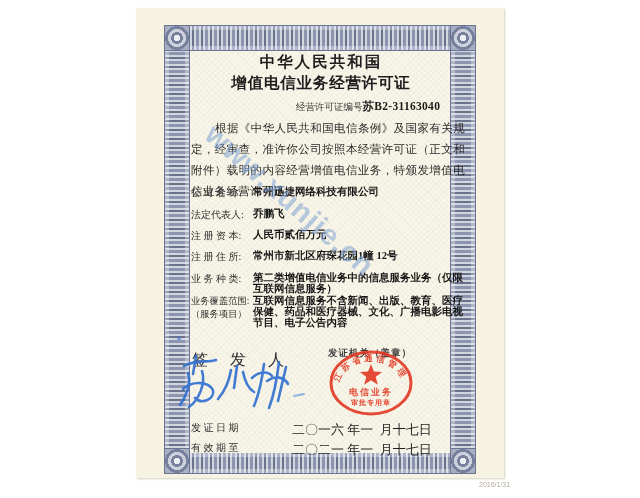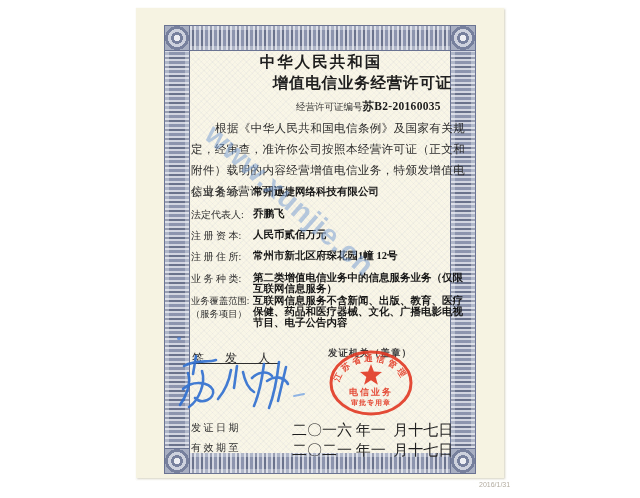--- a/index.html
+++ b/index.html
@@ -28,40 +28,40 @@
   
   .inner{position:absolute;left:190px;top:51px;width:260px;height:402px;background:#faf6e7;
      background-image:
        repeating-linear-gradient(45deg, rgba(150,160,190,.08) 0 1px, transparent 1px 4px),
        repeating-linear-gradient(-45deg, rgba(150,160,190,.08) 0 1px, transparent 1px 4px);}
 
   .abs{position:absolute;z-index:10;color:#2b2b2b;}
   .pre{white-space:pre;}
   .title{left:190px;width:262px;text-align:center;font-weight:bold;color:#1e1e1e;}
   .t1{top:52px;font-size:15.5px;letter-spacing:2px;}
-  .t2{top:73px;font-size:15.5px;letter-spacing:0.8px;text-align:right;}
+  .t2{top:73px;font-size:15.5px;letter-spacing:0.8px;}
   .licline{top:99px;left:296px;font-size:9.5px;color:#333;}
   .licno{font-size:11.5px;font-weight:bold;color:#1c1c1c;letter-spacing:0.3px;}
   .preamble{top:118px;left:191px;width:274px;font-size:11.5px;line-height:21px;
             text-indent:24px;letter-spacing:0.3px;color:#2b2b2b;text-align:justify;}
 
   .frow{left:191px;font-size:10px;color:#2e2e2e;}
   .frow .lab{display:inline-block;width:62px;vertical-align:top;white-space:pre-line;}
   .frow .val{display:inline-block;font-weight:bold;color:#161616;font-size:10.5px;
              width:220px;vertical-align:top;word-break:break-all;line-height:11px;}
   .r1{top:186px;} .r2{top:208px;} .r3{top:229px;} .r4{top:250px;}
   .r5{top:272px;} .r6{top:295px;}
   .r6 .lab{font-size:9.3px;line-height:13px;}
 
-  .signer{top:350px;left:192px;font-size:12px;letter-spacing:9px;color:#2e2e2e;text-decoration:underline;}
+  .signer{top:350px;left:192px;font-size:16px;letter-spacing:9px;color:#2e2e2e;}
   .issuer{top:347px;left:328px;font-size:9.5px;letter-spacing:1px;color:#3a3a3a;z-index:12;font-weight:bold;}
 
   .daterow{font-size:10px;color:#2e2e2e;}
   .d1{top:421px;left:191px;} .d2{top:441px;left:191px;}
-  .dval{position:absolute;left:101px;top:0;font-size:15px;color:#1f1f1f;width:160px;text-align:right;}
+  .dval{position:absolute;left:101px;top:0;font-size:13px;color:#1f1f1f;width:160px;}
 
   .seal{position:absolute;left:327px;top:350px;z-index:20;}
   .sig{position:absolute;left:176px;top:354px;z-index:30;}
   .inkspeck{position:absolute;left:177px;top:337px;width:4px;height:3px;border-radius:50%;
             background:rgba(70,125,215,.75);z-index:30;}
 
   .watermark{position:absolute;left:220px;top:118px;z-index:40;
      transform:rotate(41deg);transform-origin:0 0;
      font-family:"Liberation Sans","DejaVu Sans",sans-serif;
      font-size:29px;font-weight:bold;letter-spacing:1px;
@@ -85,21 +85,21 @@
   <div class="corner" style="left:450px;top:25px;"></div>
   <div class="corner" style="left:164px;top:448px;"></div>
   <div class="corner" style="left:450px;top:448px;"></div>
 
   <div class="inner"></div>
 
   <div class="abs title t1">中华人民共和国</div>
   <div class="abs title t2">增值电信业务经营许可证</div>
 
   <div class="abs licline">
-    <span>经营许可证编号</span><span class="licno">苏B2-20160035</span>
+    <span>经营许可证编号</span><span class="licno">苏B2-31163040</span>
   </div>
 
   <div class="abs preamble">根据《中华人民共和国电信条例》及国家有关规定，经审查，准许你公司按照本经营许可证（正文和附件）载明的内容经营增值电信业务，特颁发增值电信业务经营许可证。</div>
 
   <div class="abs frow r1">
     <span class="lab pre">公 司 名 称:</span><span class="val">常州迅捷网络科技有限公司</span>
   </div>
   <div class="abs frow r2">
     <span class="lab pre">法定代表人:</span><span class="val">乔鹏飞</span>
   </div>

